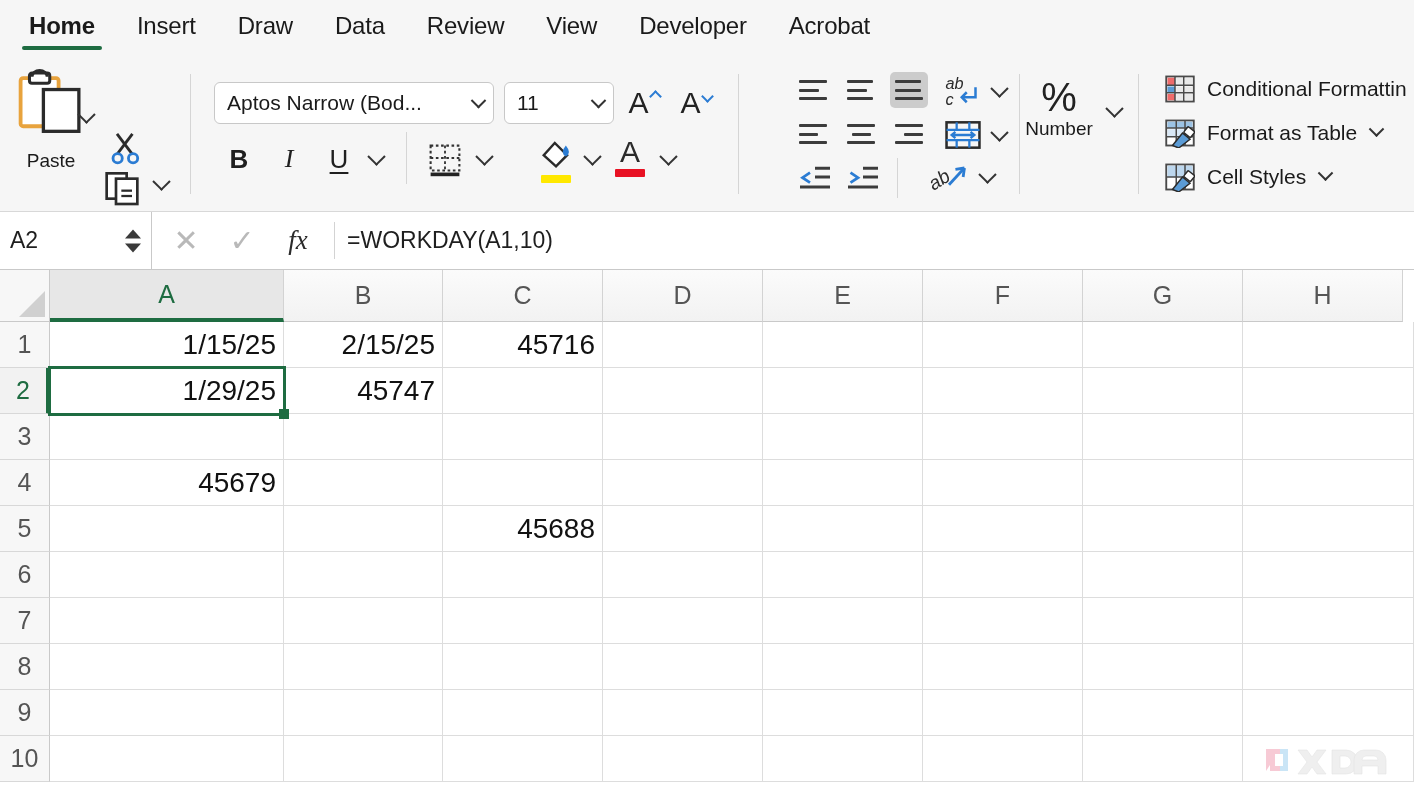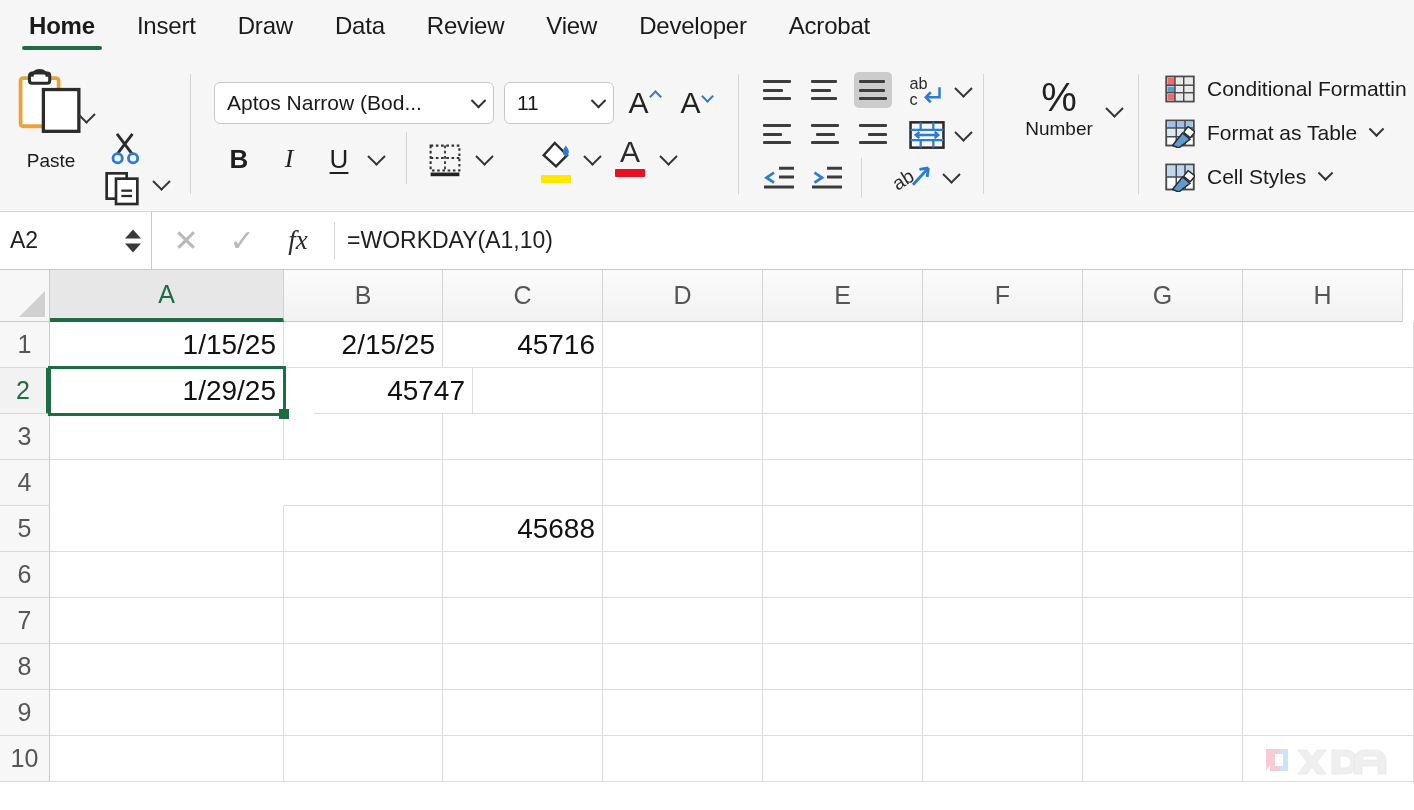--- a/index.html
+++ b/index.html
@@ -445,21 +445,21 @@
       <div style="font-size:30px;color:#2b2b2b;line-height:1.05;">A</div>
       <div class="colorbar" style="background:#e81123;"></div>
     </div>
     <div class="chev-btn" style="left:462px; top:94px;">
       <span class="chev"></span>
     </div>
 
     <div class="sep" style="left:538px;"></div>
   </div>
 
-  <div class="grp" style="left:745px; width:245px;">
+  <div class="grp" style="left:781px; width:245px;font-style:italic;">
 
     <div class="alignbtn al-full" style="left:13px; top:14px;">
       <div class="ln" style="width:28px;"></div>
         <div class="ln" style="width:20px;"></div>
         <div class="ln" style="width:28px;"></div>
     </div>
     <div class="alignbtn al-full" style="left:61px; top:14px;">
       <div class="ln" style="width:26px;"></div>
         <div class="ln" style="width:20px;"></div>
         <div class="ln" style="width:26px;"></div>
@@ -664,37 +664,38 @@
   <div class="cell" style="left:50px;   top:52px; width:234px; height:46px;">1/15/25</div>
   <div class="cell" style="left:284px;  top:52px; width:159px; height:46px;">2/15/25</div>
   <div class="cell" style="left:443px;  top:52px; width:160px; height:46px;">45716</div>
   <div class="cell" style="left:603px;  top:52px; width:160px; height:46px;"></div>
   <div class="cell" style="left:763px;  top:52px; width:160px; height:46px;"></div>
   <div class="cell" style="left:923px;  top:52px; width:160px; height:46px;"></div>
   <div class="cell" style="left:1083px; top:52px; width:160px; height:46px;"></div>
   <div class="cell" style="left:1243px; top:52px; width:171px; height:46px;"></div>
 
   <div class="cell" style="left:50px;   top:98px; width:234px; height:46px;">1/29/25</div>
-  <div class="cell" style="left:284px;  top:98px; width:159px; height:46px;margin-left:30px;">45747</div>
+  <div class="cell" style="left:284px;  top:98px; width:159px; height:46px;">45747</div>
   <div class="cell" style="left:443px;  top:98px; width:160px; height:46px;"></div>
   <div class="cell" style="left:603px;  top:98px; width:160px; height:46px;"></div>
   <div class="cell" style="left:763px;  top:98px; width:160px; height:46px;"></div>
   <div class="cell" style="left:923px;  top:98px; width:160px; height:46px;"></div>
   <div class="cell" style="left:1083px; top:98px; width:160px; height:46px;"></div>
   <div class="cell" style="left:1243px; top:98px; width:171px; height:46px;"></div>
 
   <div class="cell" style="left:50px;   top:144px; width:234px; height:46px;"></div>
   <div class="cell" style="left:284px;  top:144px; width:159px; height:46px;"></div>
   <div class="cell" style="left:443px;  top:144px; width:160px; height:46px;"></div>
   <div class="cell" style="left:603px;  top:144px; width:160px; height:46px;"></div>
   <div class="cell" style="left:763px;  top:144px; width:160px; height:46px;"></div>
   <div class="cell" style="left:923px;  top:144px; width:160px; height:46px;"></div>
   <div class="cell" style="left:1083px; top:144px; width:160px; height:46px;"></div>
   <div class="cell" style="left:1243px; top:144px; width:171px; height:46px;"></div>
 
+  <div class="cell" style="left:50px;   top:190px; width:234px; height:46px;">45679</div>
   <div class="cell" style="left:284px;  top:190px; width:159px; height:46px;"></div>
   <div class="cell" style="left:443px;  top:190px; width:160px; height:46px;"></div>
   <div class="cell" style="left:603px;  top:190px; width:160px; height:46px;"></div>
   <div class="cell" style="left:763px;  top:190px; width:160px; height:46px;"></div>
   <div class="cell" style="left:923px;  top:190px; width:160px; height:46px;"></div>
   <div class="cell" style="left:1083px; top:190px; width:160px; height:46px;"></div>
   <div class="cell" style="left:1243px; top:190px; width:171px; height:46px;"></div>
 
   <div class="cell" style="left:50px;   top:236px; width:234px; height:46px;"></div>
   <div class="cell" style="left:284px;  top:236px; width:159px; height:46px;"></div>

